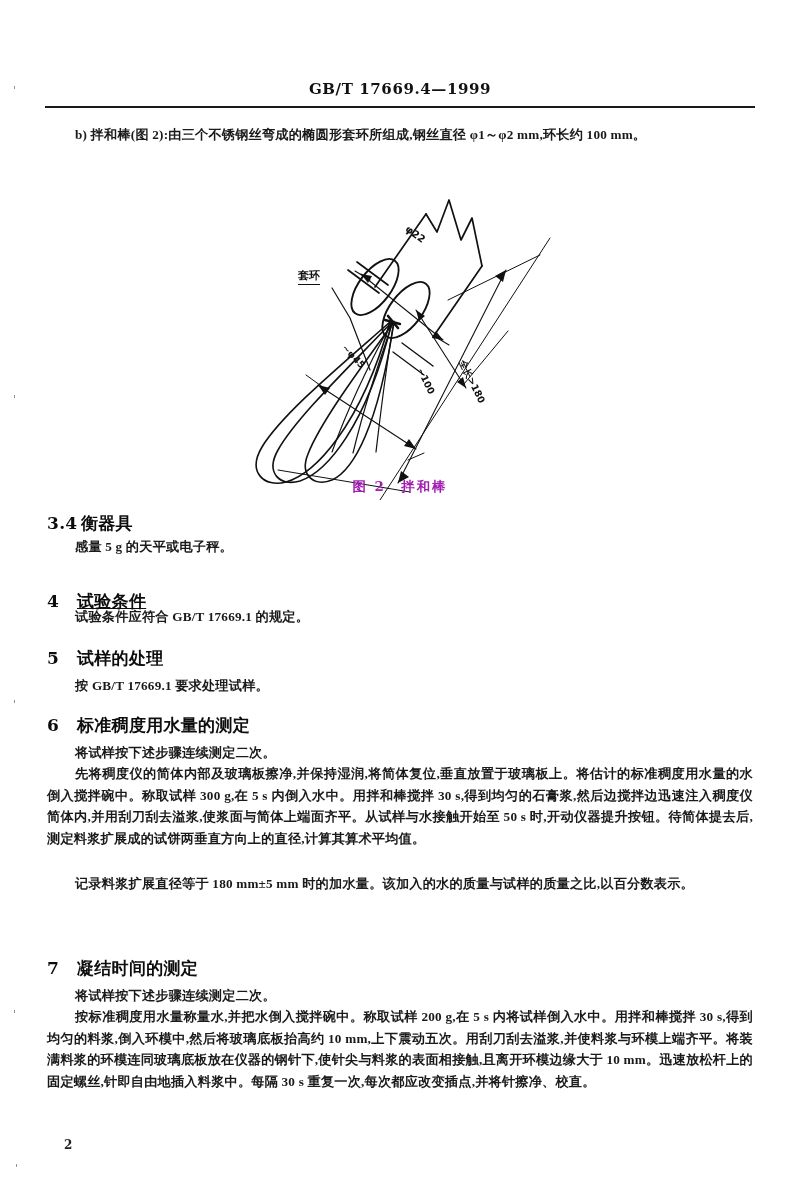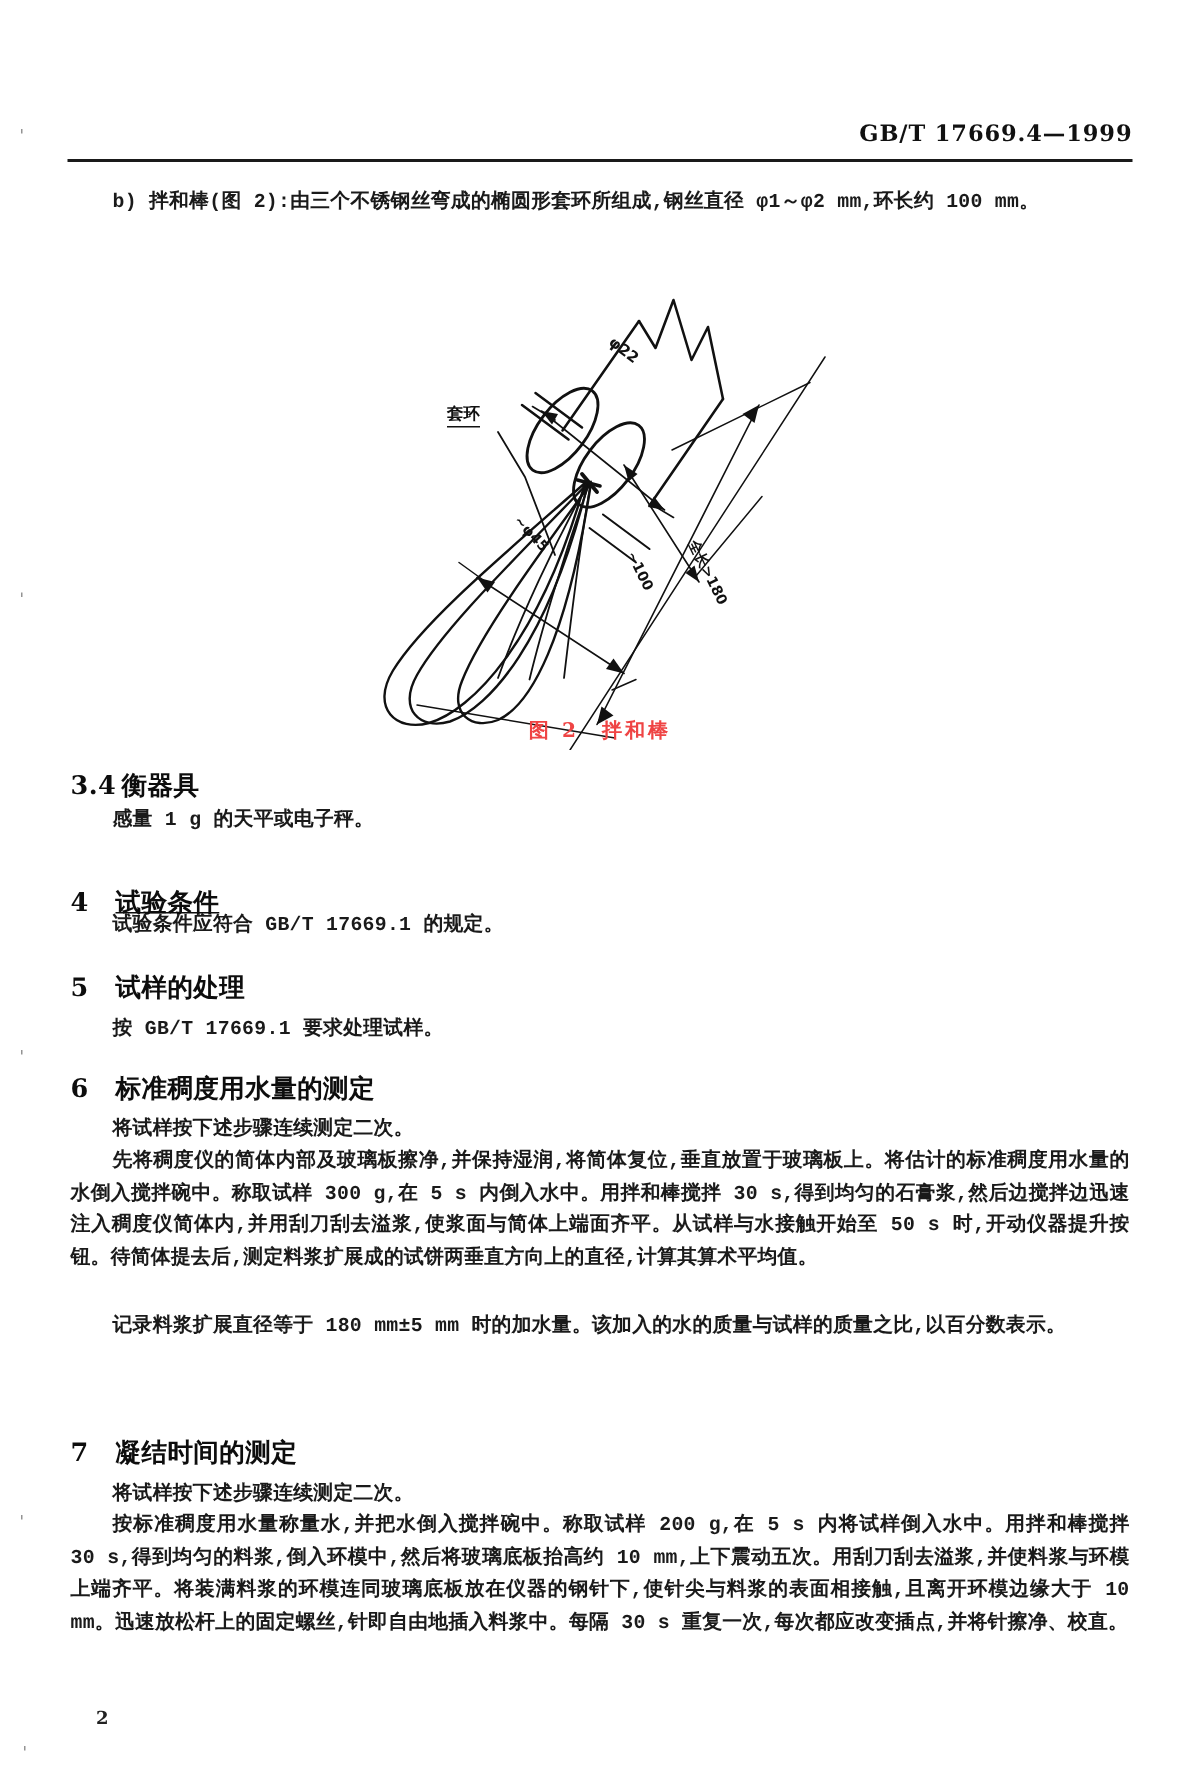--- a/index.html
+++ b/index.html
@@ -18,40 +18,40 @@
     background: #ffffff;
     overflow: hidden;
   }
 
   
   .page-header {
     position: absolute;
     left: 45px;
     top: 80px;
     width: 710px;
-    text-align: right;
+    text-align: center;
     font-family: "DejaVu Serif", "Liberation Serif", serif;
     font-weight: bold;
     font-size: 15px;
     letter-spacing: 0.6px;
     color: #111;
   }
   .header-rule {
     position: absolute;
     left: 45px;
     top: 106px;
     width: 710px;
     height: 2px;
     background: #1a1a1a;
   }
 
   
   .txt {
     position: absolute;
-    font-family: Liberation Mono, monospace;
+    font-family: Liberation Serif, serif;
     font-size: 13.2px;
     line-height: 21.5px;
     color: #1a1a1a;
     letter-spacing: 0.2px;
     text-align: justify;
     font-weight: 600;
   }
   .body-block {
     left: 47px;
     width: 706px;
@@ -91,21 +91,21 @@
   .figure-caption {
     position: absolute;
     left: 45px;
     top: 478px;
     width: 710px;
     text-align: center;
     font-family: "DejaVu Serif", "Liberation Serif", serif;
     font-size: 13.4px;
     font-weight: bold;
     letter-spacing: 2px;
-    color: #ef4444;
+    color: #a21caf;
   }
   .fig-label {
     position: absolute;
     font-family: "DejaVu Sans", "Liberation Sans", sans-serif;
     font-size: 10px;
     font-weight: bold;
     color: #111;
     white-space: nowrap;
   }
   #lbl-taohuan {
@@ -236,21 +236,21 @@
     <div class="fig-label" id="lbl-d45">~φ45</div>
     <div class="fig-label" id="lbl-100">~100</div>
     <div class="fig-label" id="lbl-quanchang">全长&gt;180</div>
   </div>
 
   <div class="figure-caption">图 2　拌和棒</div>
 
   <div class="heading" style="top:512px;">
     <span class="sub">3.4</span><span>衡器具</span>
   </div>
-  <div class="txt body-block indent2" style="top:536px;">感量 1 g 的天平或电子秤。</div>
+  <div class="txt body-block indent2" style="top:536px;">感量 5 g 的天平或电子秤。</div>
 
   <div class="heading" style="top:590px;text-decoration:underline;">
     <span class="num">4</span><span>试验条件</span>
   </div>
   <div class="txt body-block indent2" style="top:606px;">试验条件应符合 GB/T 17669.1 的规定。</div>
 
   <div class="heading" style="top:647px;">
     <span class="num">5</span><span>试样的处理</span>
   </div>
   <div class="txt body-block indent2" style="top:675px;">按 GB/T 17669.1 要求处理试样。</div>

